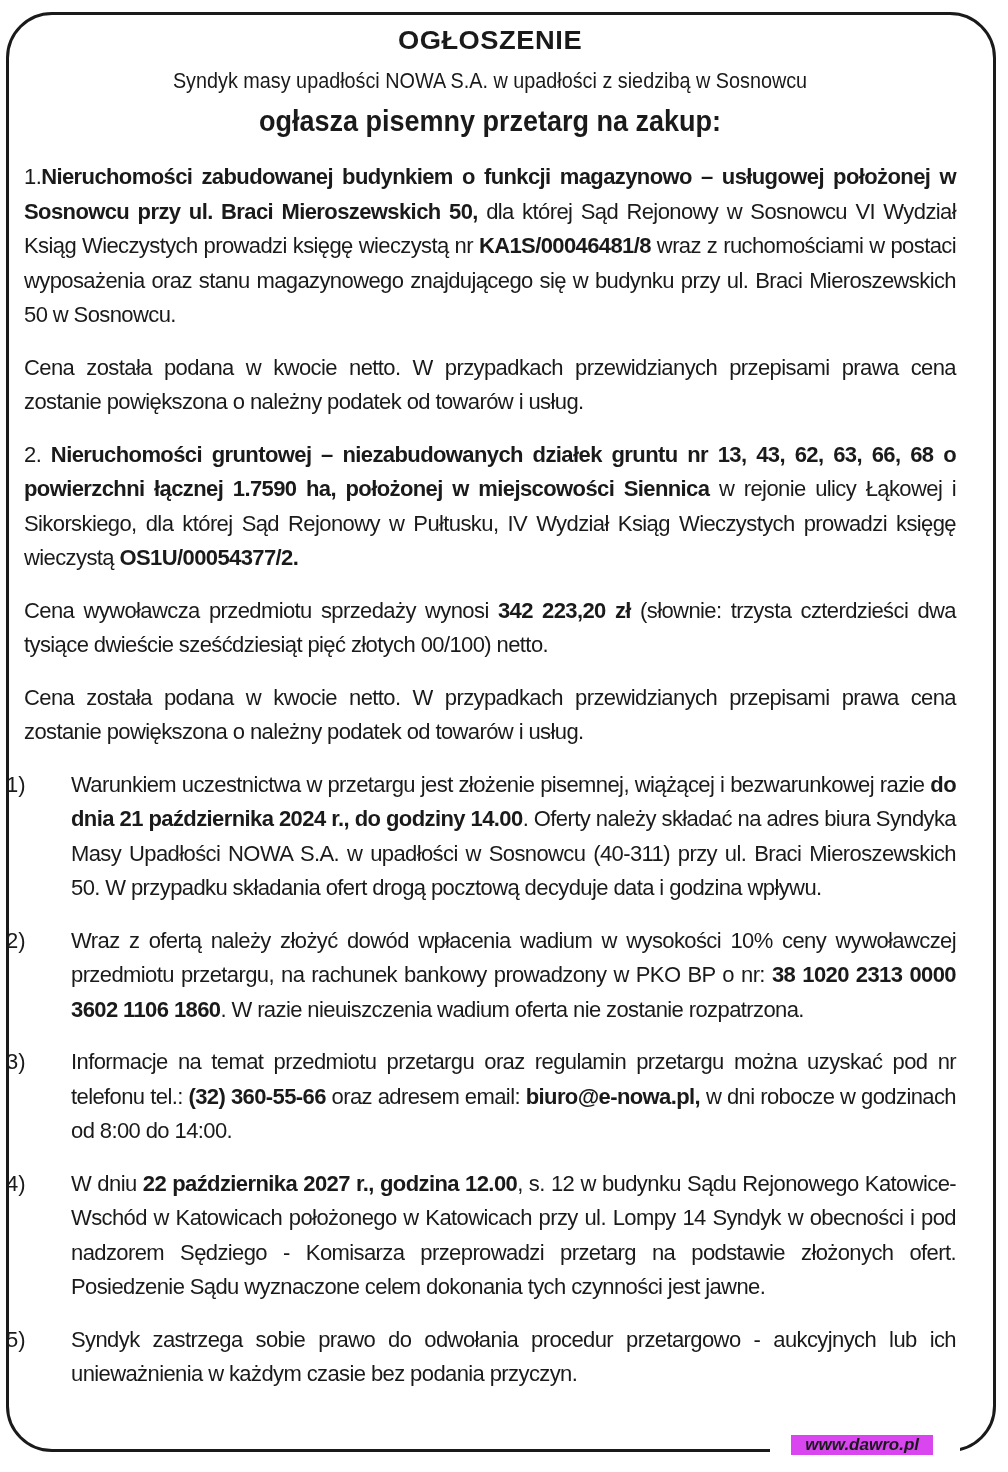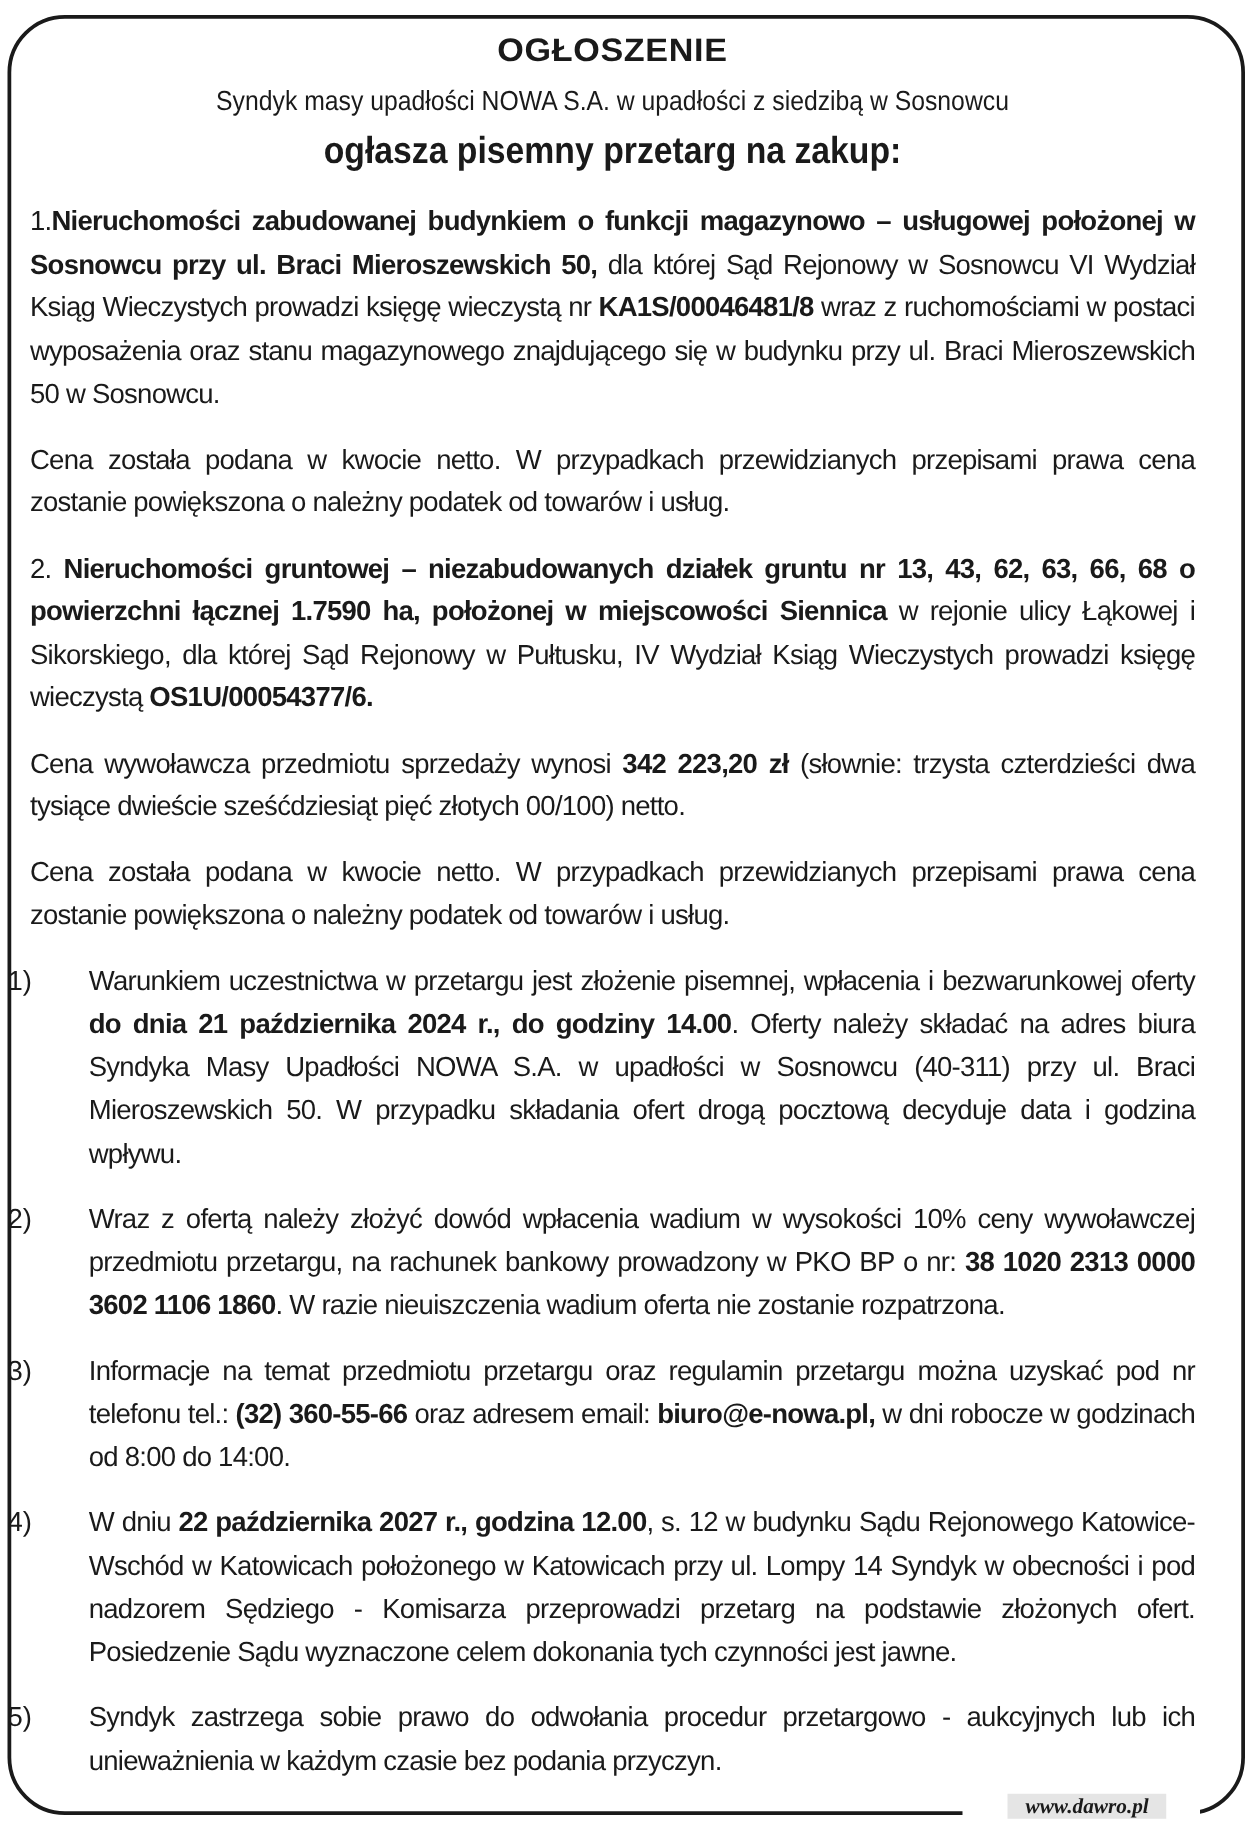--- a/index.html
+++ b/index.html
@@ -13,50 +13,50 @@
   .subtitle { text-align: center; font-size: 22px; line-height: 30px; transform: scaleX(0.9); }
   .headline { text-align: center; font-weight: bold; font-size: 30px; line-height: 42px;
               margin: 4px 0 0 0; transform: scaleX(0.9); }
   p { margin: 18px; font-size: 22px; line-height: 34.5px; text-align: justify;
       letter-spacing: -0.6px; }
   .section { margin-bottom: 6px; }
   b { font-weight: bold; }
   ol.conditions { list-style: none; margin: 14px 0 0 0; padding: 0; }
   ol.conditions li { position: relative; padding-left: 47px; }
   .num { position: absolute; left: 0; top: 0; font-size: 22px; line-height: 34.5px; }
-  .footer { position: absolute; right: 75px; top: 1435px; background: #e5e5e5; padding: 0 14px;
-            font-weight: bold; font-style: italic; font-size: 17px; line-height: 20px; font-family: Liberation Serif, serif; }
+  .footer { position: absolute; right: 75px; top: 1435px; background: #d946ef; padding: 0 14px;
+            font-weight: bold; font-style: italic; font-size: 17px; line-height: 20px; }
   .gapmask { position: absolute; left: 770px; top: 1444px; width: 190px; height: 16px; background: #fff; }
 </style>
 </head>
 <body>
 
 <div class="frame"></div>
 <div class="gapmask"></div>
 
 <div class="content">
   <div class="title">OGŁOSZENIE</div>
   <div class="subtitle">Syndyk masy upadłości NOWA S.A. w upadłości z siedzibą w Sosnowcu</div>
   <div class="headline">ogłasza pisemny przetarg na zakup:</div>
 
   <div class="section">
     <p><span>1.</span><b>Nieruchomości zabudowanej budynkiem o funkcji magazynowo – usługowej położonej w Sosnowcu przy ul. Braci Mieroszewskich 50,</b><span> dla której Sąd Rejonowy w Sosnowcu VI Wydział Ksiąg Wieczystych prowadzi księgę wieczystą nr </span><b>KA1S/00046481/8</b><span> wraz z ruchomościami w postaci wyposażenia oraz stanu magazynowego znajdującego się w budynku przy ul. Braci Mieroszewskich 50 w Sosnowcu.</span></p>
     <p>Cena została podana w kwocie netto. W przypadkach przewidzianych przepisami prawa cena zostanie powiększona o należny podatek od towarów i usług.</p>
   </div>
 
   <div class="section">
-    <p><span>2. </span><b>Nieruchomości gruntowej – niezabudowanych działek gruntu nr 13, 43, 62, 63, 66, 68 o powierzchni łącznej 1.7590 ha, położonej w miejscowości Siennica</b><span> w rejonie ulicy Łąkowej i Sikorskiego, dla której Sąd Rejonowy w Pułtusku, IV Wydział Ksiąg Wieczystych prowadzi księgę wieczystą </span><b>OS1U/00054377/6.</b></p>
+    <p><span>2. </span><b>Nieruchomości gruntowej – niezabudowanych działek gruntu nr 13, 43, 62, 63, 66, 68 o powierzchni łącznej 1.7590 ha, położonej w miejscowości Siennica</b><span> w rejonie ulicy Łąkowej i Sikorskiego, dla której Sąd Rejonowy w Pułtusku, IV Wydział Ksiąg Wieczystych prowadzi księgę wieczystą </span><b>OS1U/00054377/2.</b></p>
     <p><span>Cena wywoławcza przedmiotu sprzedaży wynosi </span><b>342 223,20 zł</b><span> (słownie: trzysta czterdzieści dwa tysiące dwieście sześćdziesiąt pięć złotych 00/100) netto.</span></p>
     <p>Cena została podana w kwocie netto. W przypadkach przewidzianych przepisami prawa cena zostanie powiększona o należny podatek od towarów i usług.</p>
   </div>
 
   <ol class="conditions">
     <li>
       <span class="num">1)</span>
-      <p><span>Warunkiem uczestnictwa w przetargu jest złożenie pisemnej, wpłacenia i bezwarunkowej oferty </span><b>do dnia 21 października 2024 r., do godziny 14.00</b><span>. Oferty należy składać na adres biura Syndyka Masy Upadłości NOWA S.A. w upadłości w Sosnowcu (40-311) przy ul. Braci Mieroszewskich 50. W przypadku składania ofert drogą pocztową decyduje data i godzina wpływu.</span></p>
+      <p><span>Warunkiem uczestnictwa w przetargu jest złożenie pisemnej, wiążącej i bezwarunkowej razie </span><b>do dnia 21 października 2024 r., do godziny 14.00</b><span>. Oferty należy składać na adres biura Syndyka Masy Upadłości NOWA S.A. w upadłości w Sosnowcu (40-311) przy ul. Braci Mieroszewskich 50. W przypadku składania ofert drogą pocztową decyduje data i godzina wpływu.</span></p>
     </li>
     <li>
       <span class="num">2)</span>
       <p><span>Wraz z ofertą należy złożyć dowód wpłacenia wadium w wysokości 10% ceny wywoławczej przedmiotu przetargu, na rachunek bankowy prowadzony w PKO BP o nr: </span><b>38 1020 2313 0000 3602 1106 1860</b><span>. W razie nieuiszczenia wadium oferta nie zostanie rozpatrzona.</span></p>
     </li>
     <li>
       <span class="num">3)</span>
       <p><span>Informacje na temat przedmiotu przetargu oraz regulamin przetargu można uzyskać pod nr telefonu tel.: </span><b>(32) 360-55-66</b><span> oraz adresem email: </span><b>biuro@e-nowa.pl,</b><span> w dni robocze w godzinach od 8:00 do 14:00.</span></p>
     </li>
     <li>

